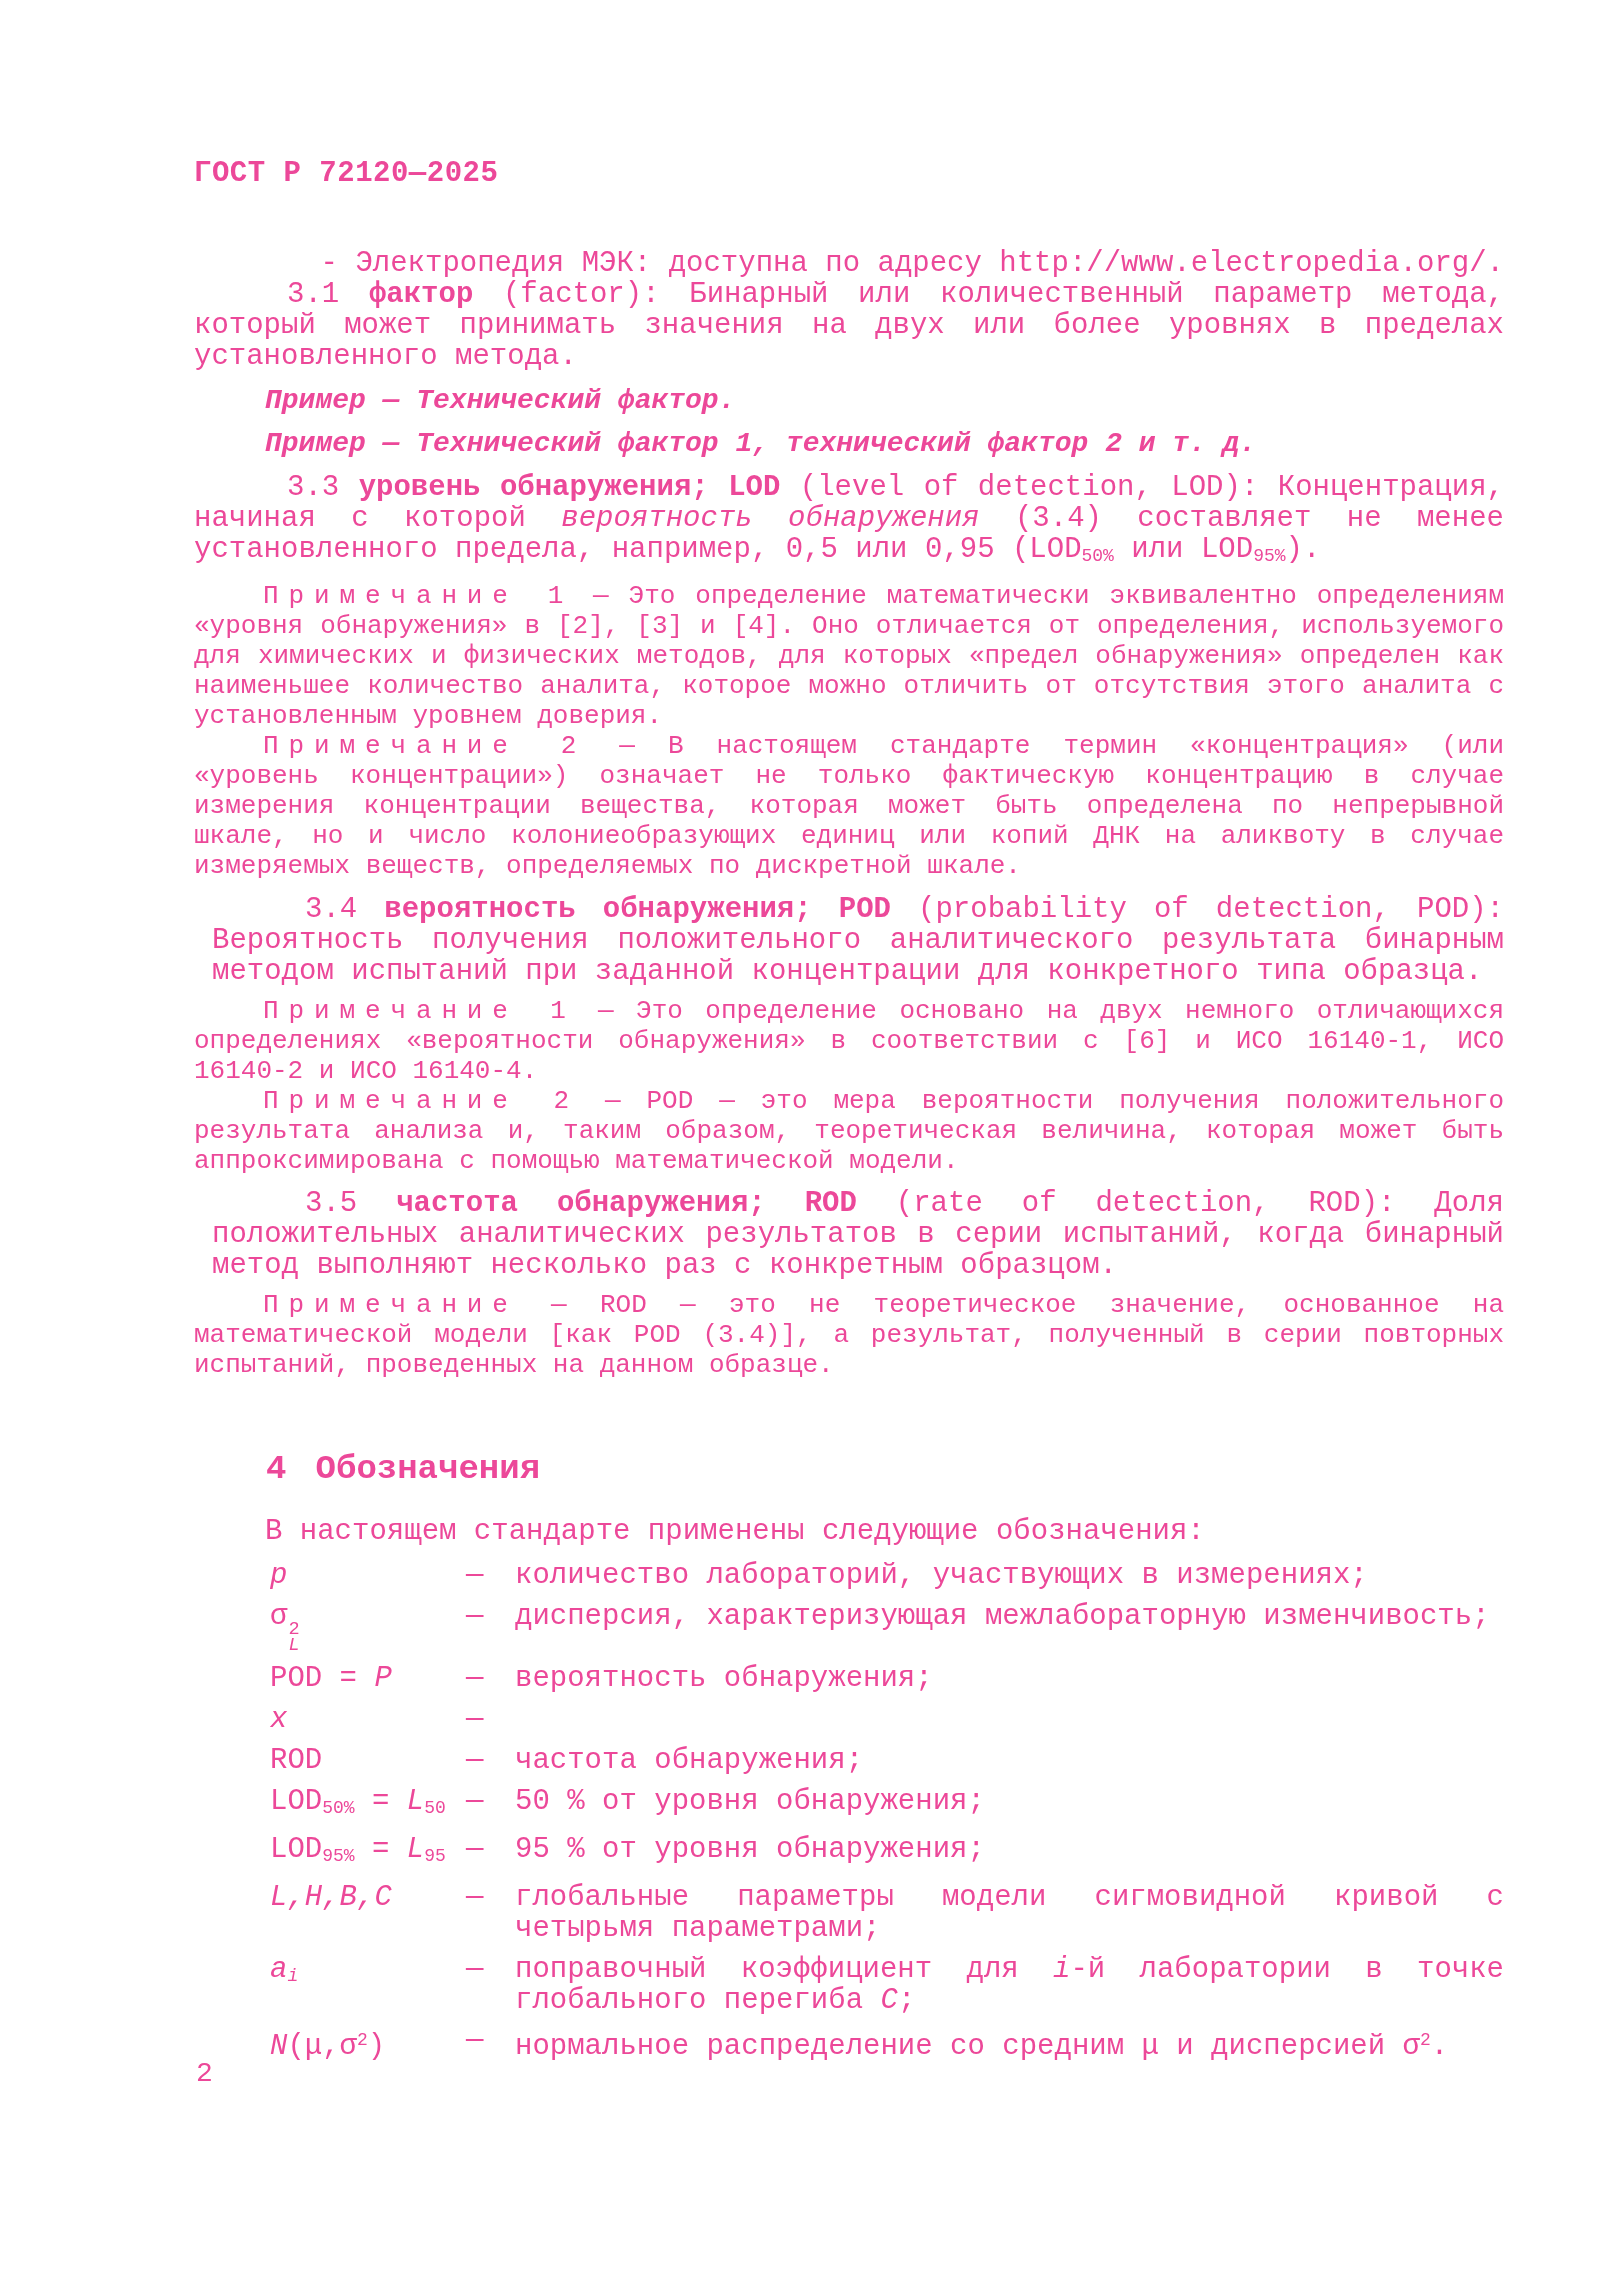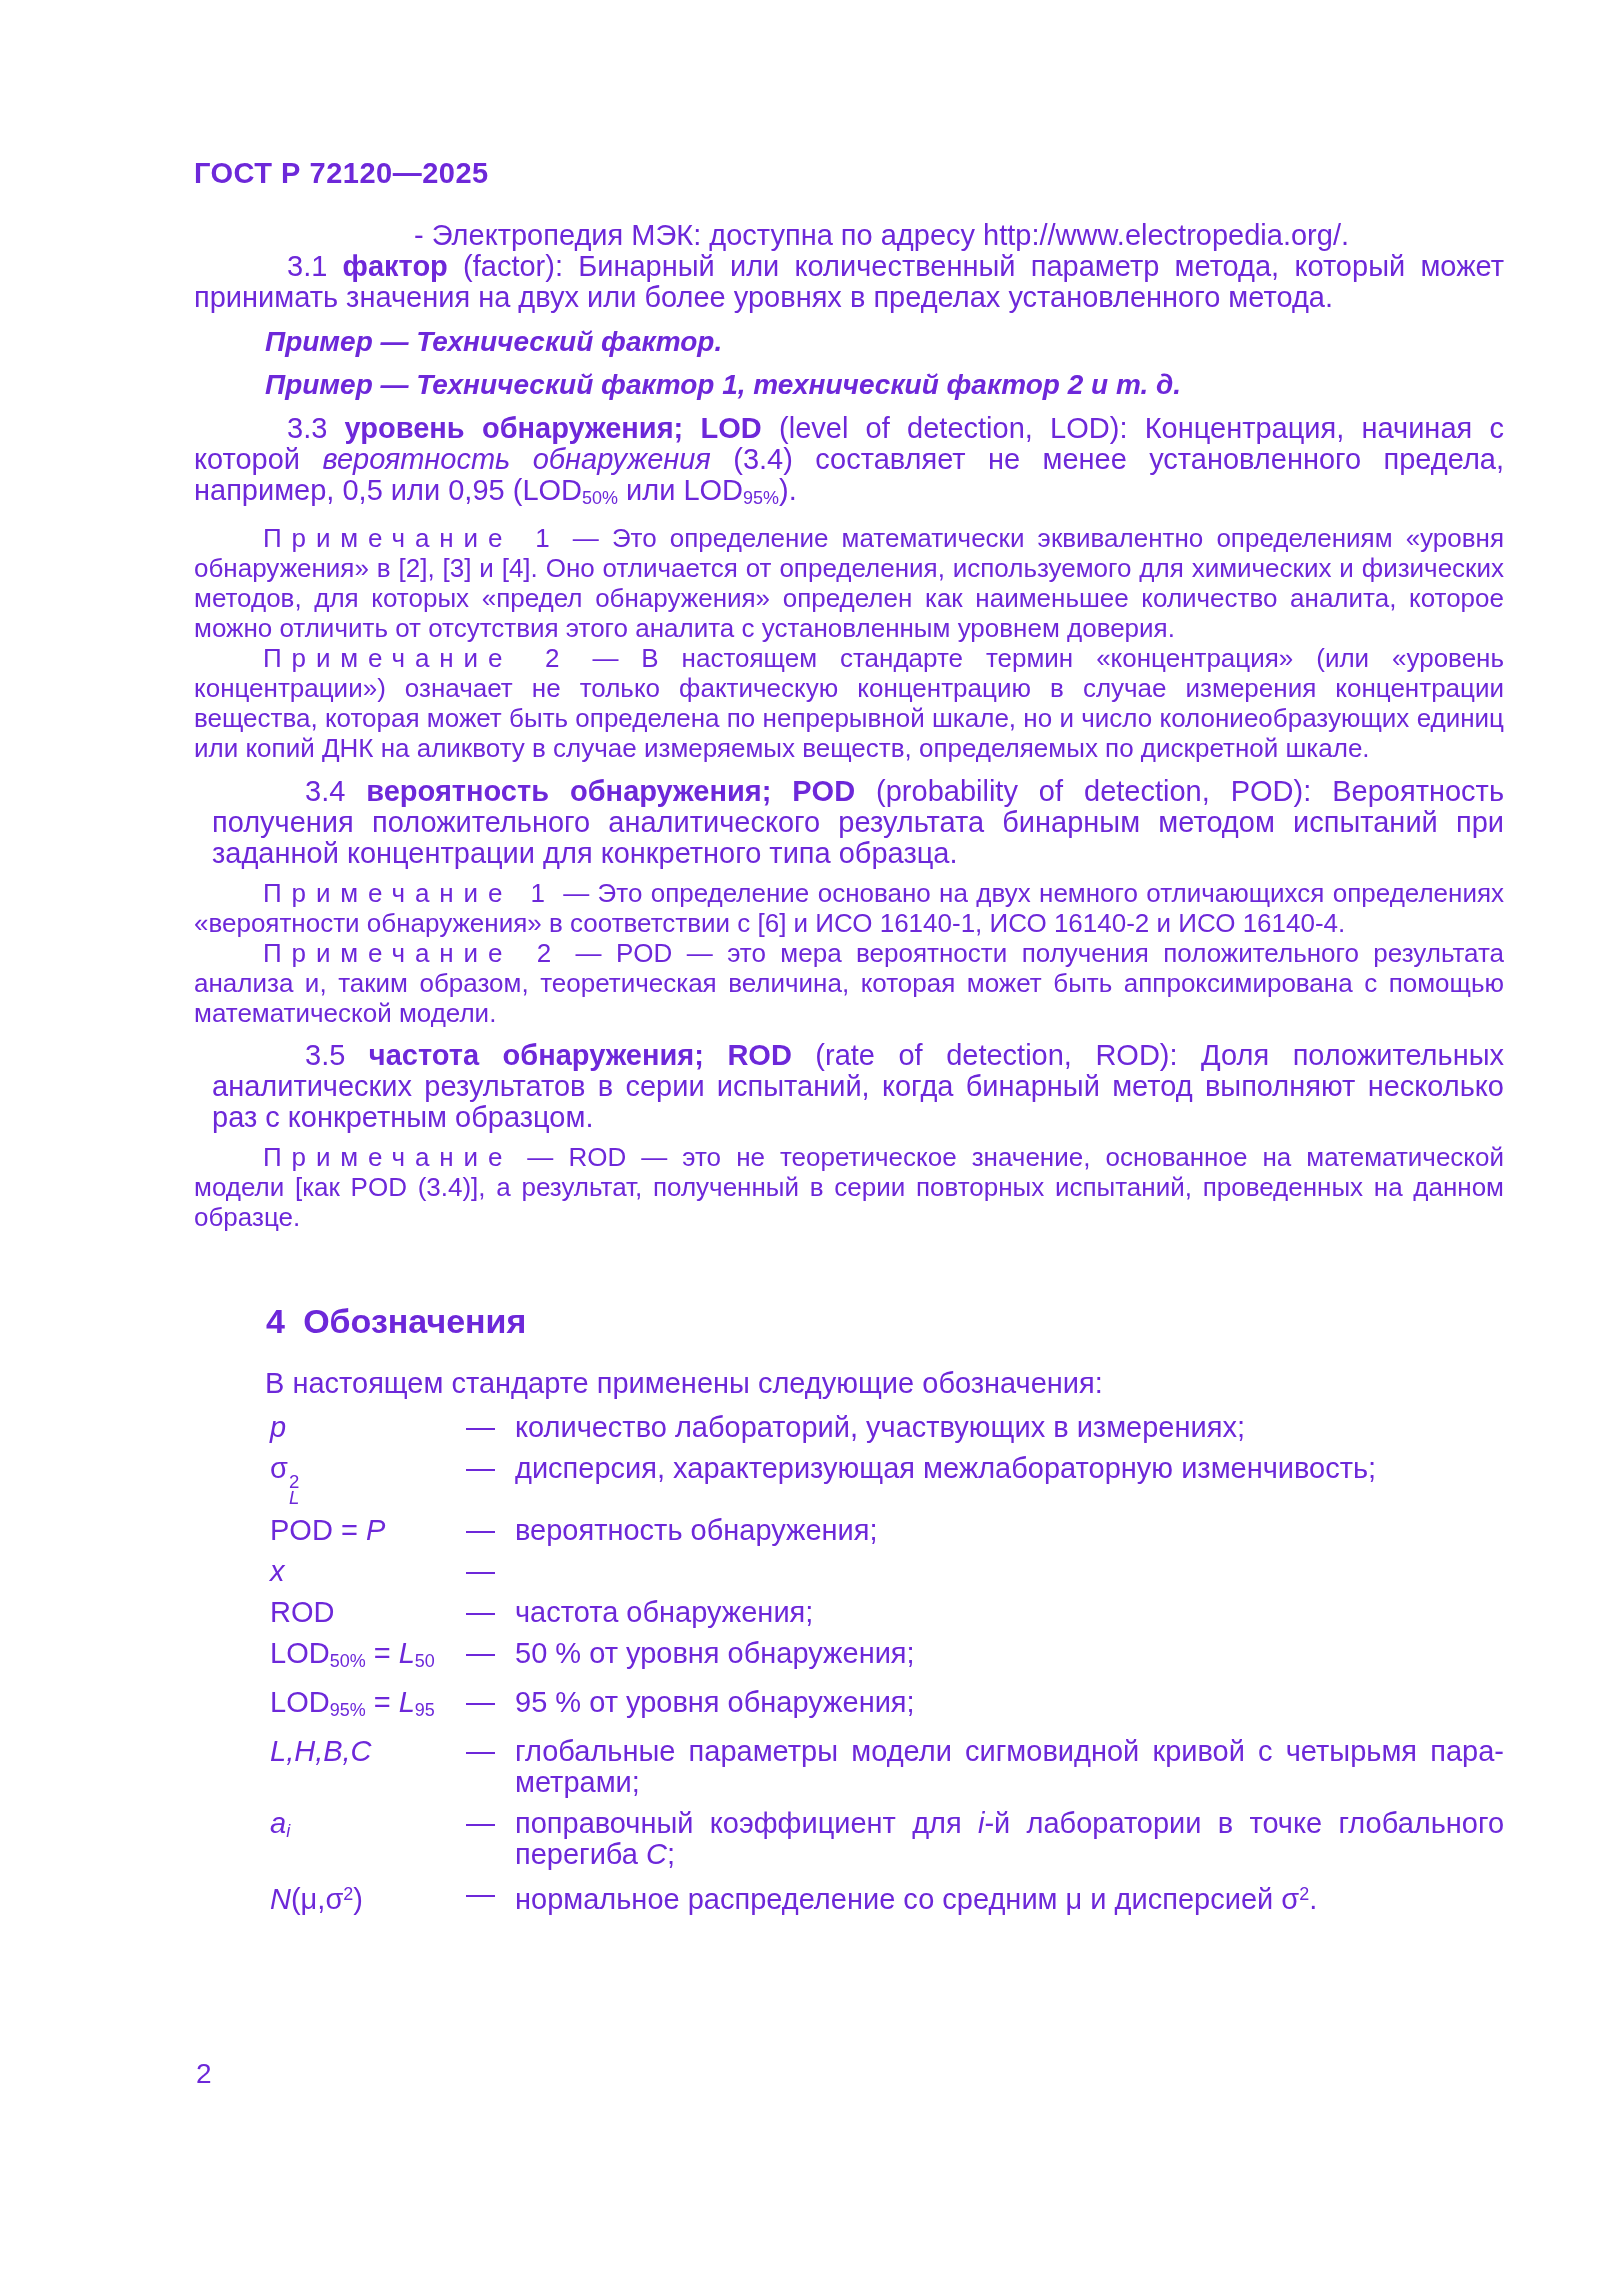--- a/index.html
+++ b/index.html
@@ -1,22 +1,22 @@
 <!DOCTYPE html>
 <html lang="ru"><head>
 <meta charset="utf-8">
 <style>
   html,body{margin:0;padding:0;background:#ffffff;}
   .page{
     position:relative;
     width:1621px;
     height:2144px;
     background:#ffffff;
-    color:#6d28d9;
-    font-family:Liberation Sans, sans-serif;
+    color:#ec4899;
+    font-family:Liberation Mono, monospace;
     overflow:hidden;
   }
   .doc{
     position:absolute;
     left:194px;
     top:157px;
     width:1310px;
   }
   .doc-header{
     font-size:29px;
@@ -26,22 +26,22 @@
   }
   .p{
     font-size:29px;
     line-height:31px;
     text-align:justify;
     text-indent:93px;
     margin:0;
   }
   .electro{
     text-indent:65px;
-    margin-top:30px;
-    text-align:center;
+    margin-top:58px;
+    text-align:right;
   }
   .example{
     font-size:28px;
     line-height:31px;
     font-weight:bold;
     font-style:italic;
     text-indent:71px;
     margin:12.7px 0;
     text-align:left;
   }

